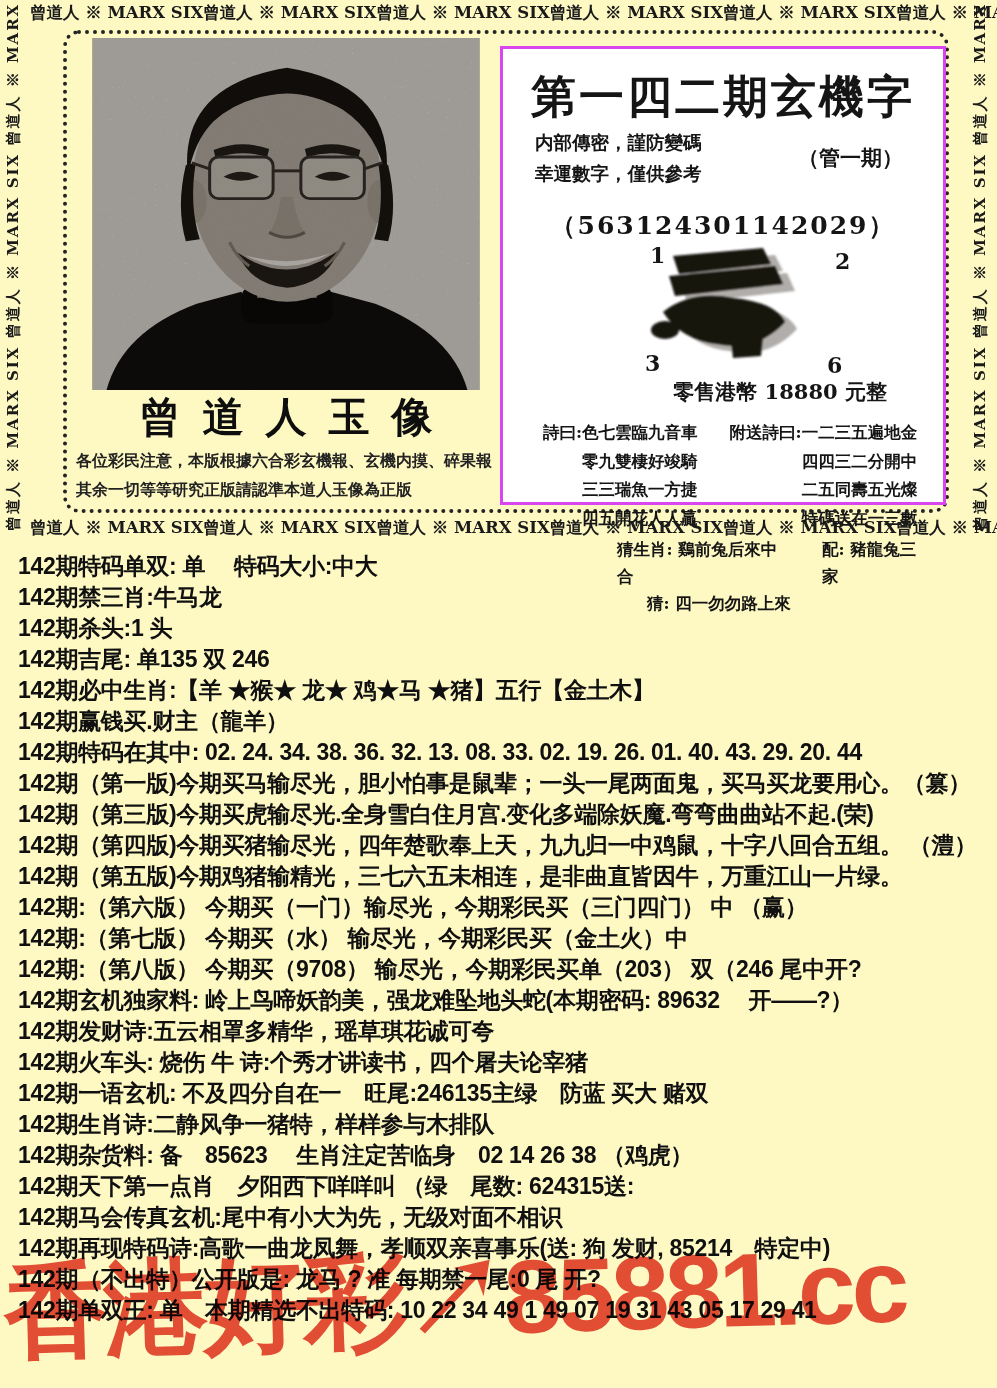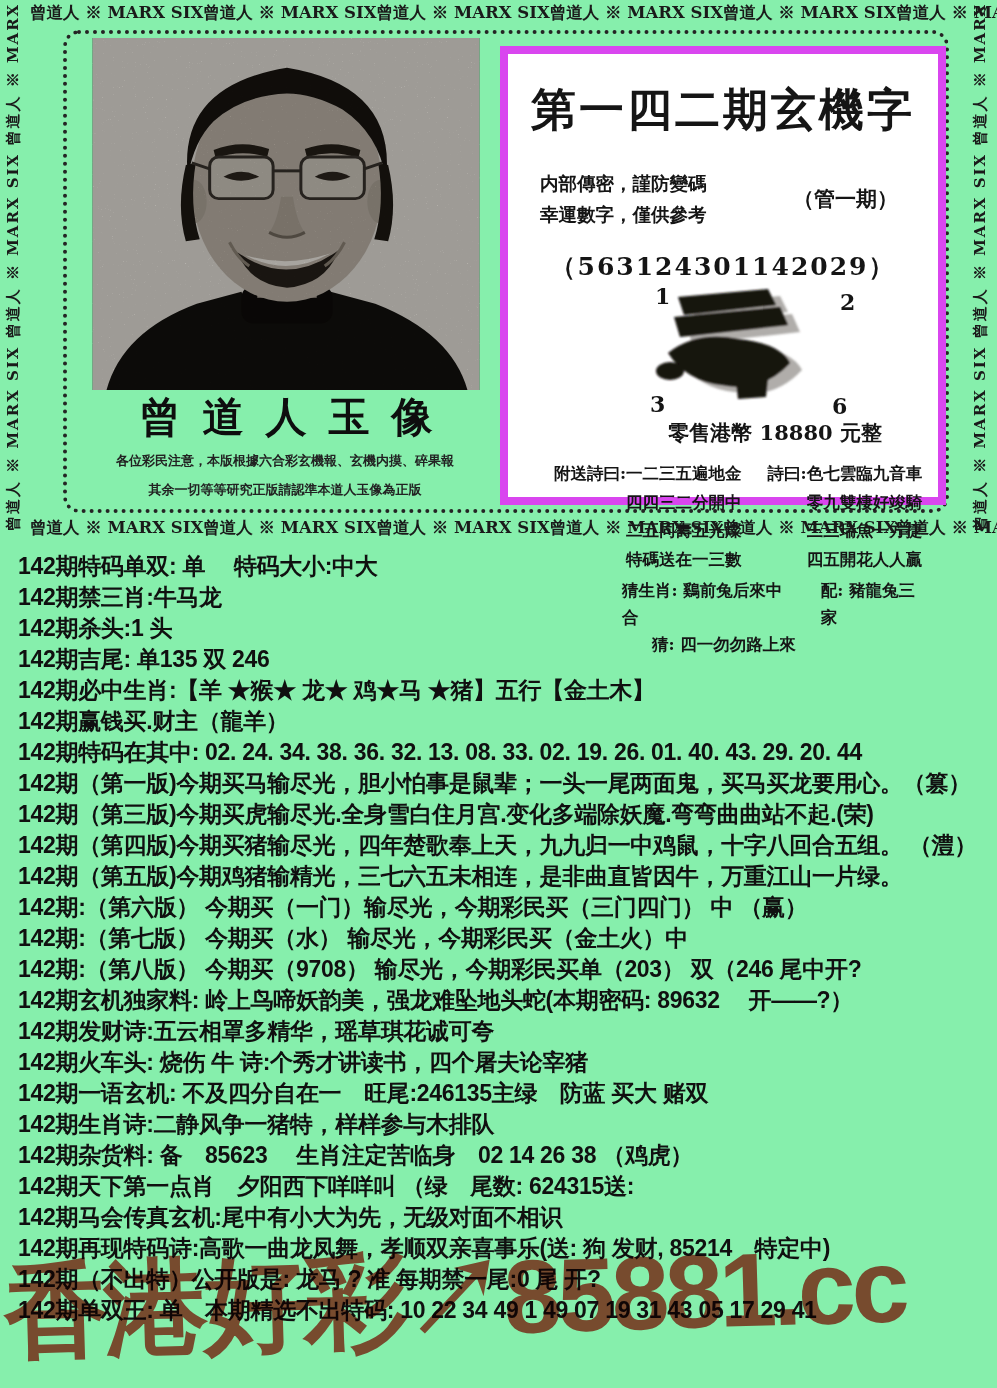--- a/index.html
+++ b/index.html
@@ -1,18 +1,18 @@
 <!DOCTYPE html>
 <html><head>
 <meta charset="utf-8">
 <style>
   * { margin:0; padding:0; box-sizing:border-box; }
   html,body { background:#ffffff; }
   .page {
-    position:relative; width:997px; height:1388px; background:#86efac;
+    position:relative; width:997px; height:1388px; background:#fef9c3;
     overflow:hidden; font-family:"Liberation Sans", sans-serif; color:#141414;
   }
   
   .hstrip {
     position:absolute; left:30px; right:10px; display:flex;
     justify-content:space-between; font-family:"DejaVu Serif", serif;
     font-weight:bold; font-size:16.5px; color:#1a1a1a; white-space:nowrap;
   }
   .hstrip.top { top:2px; }
   .hstrip.bottom { top:517px; }
@@ -31,34 +31,34 @@
   
   .photo { position:absolute; left:92px; top:38px; width:388px; height:352px; }
   .photo svg { display:block; width:100%; height:100%; }
   .caption {
     position:absolute; left:97px; top:390px; width:400px; text-align:center;
     font-family:"DejaVu Serif", serif; font-weight:bold; font-size:41px;
     letter-spacing:22px; color:#0e0e0e; white-space:nowrap;
   }
   .notes {
     position:absolute; left:76px; top:446px; width:418px;
-    font-family:"DejaVu Serif", serif; font-size:13px; font-weight:bold;
-    color:#222; line-height:29px; white-space:nowrap;text-align:center;
+    font-family:"DejaVu Serif", serif; font-size:16px; font-weight:bold;
+    color:#222; line-height:29px; white-space:nowrap;
   }
   
   .mbox {
     position:absolute; left:500px; top:46px; width:446px; height:459px;
-    border:8px solid #d946ef; background:#fff; padding:24px 14px 6px 14px;
+    border:3px solid #d946ef; background:#fff; padding:16px 14px 6px 14px;
     font-family:"DejaVu Serif", serif; color:#151515;
   }
   .m-title {
     text-align:center; font-size:45px; font-weight:bold; letter-spacing:3px;
     margin-top:2px; white-space:nowrap;
   }
-  .m-row { display:flex; align-items:center; margin-top:28px; }
+  .m-row { display:flex; align-items:center; margin-top:0; }
   .m-secret { font-size:18.5px; font-weight:bold; line-height:31px; padding-left:18px; }
   .m-scope { font-size:21px; font-weight:bold; margin-left:auto; padding-right:26px; }
   .m-code { text-align:center; font-size:25px; font-weight:bold; letter-spacing:2px; margin-top:20px; }
   .m-blob { position:relative; height:126px; margin-top:2px; }
   .m-blob svg { position:absolute; left:118px; top:0; width:190px; height:126px; }
   .blob-num { position:absolute; font-size:22px; font-weight:bold; font-family:"DejaVu Serif", serif; }
   .bn-tl { left:133px; top:-2px; }
   .bn-tr { left:318px; top:4px; }
   .bn-bl { left:128px; bottom:-6px; }
   .bn-br { left:310px; bottom:-8px; }
@@ -198,36 +198,36 @@
       </svg>
       <span class="blob-num bn-tl">1</span>
       <span class="blob-num bn-tr">2</span>
       <span class="blob-num bn-bl">3</span>
       <span class="blob-num bn-br">6</span>
     </div>
 
     <div class="m-price">零售港幣 18880 元整</div>
 
     <div class="m-poems">
+      <div class="poem-col right">
+        <span class="poem-label">詩曰:</span>
+        <div class="poem-lines">
+          <div>色七雲臨九音車</div>
+          <div>零九雙棲好竣騎</div>
+          <div>三三瑞魚一方捷</div>
+          <div>四五開花人人贏</div>
+        </div>
+      </div>
       <div class="poem-col left">
         <span class="poem-label">附送詩曰:</span>
         <div class="poem-lines">
           <div>一二三五遍地金</div>
           <div>四四三二分開中</div>
           <div>二五同壽五光燦</div>
           <div>特碼送在一三數</div>
-        </div>
-      </div>
-      <div class="poem-col right">
-        <span class="poem-label">詩曰:</span>
-        <div class="poem-lines">
-          <div>色七雲臨九音車</div>
-          <div>零九雙棲好竣騎</div>
-          <div>三三瑞魚一方捷</div>
-          <div>四五開花人人贏</div>
         </div>
       </div>
     </div>
 
     <div class="m-guess">
       <div class="g1">
         <span>猜生肖: 鷄前兔后來中合</span>
         <span class="pei">配: 豬龍兔三家</span>
       </div>
       <div class="g2">猜: 四一勿勿路上來</div>

